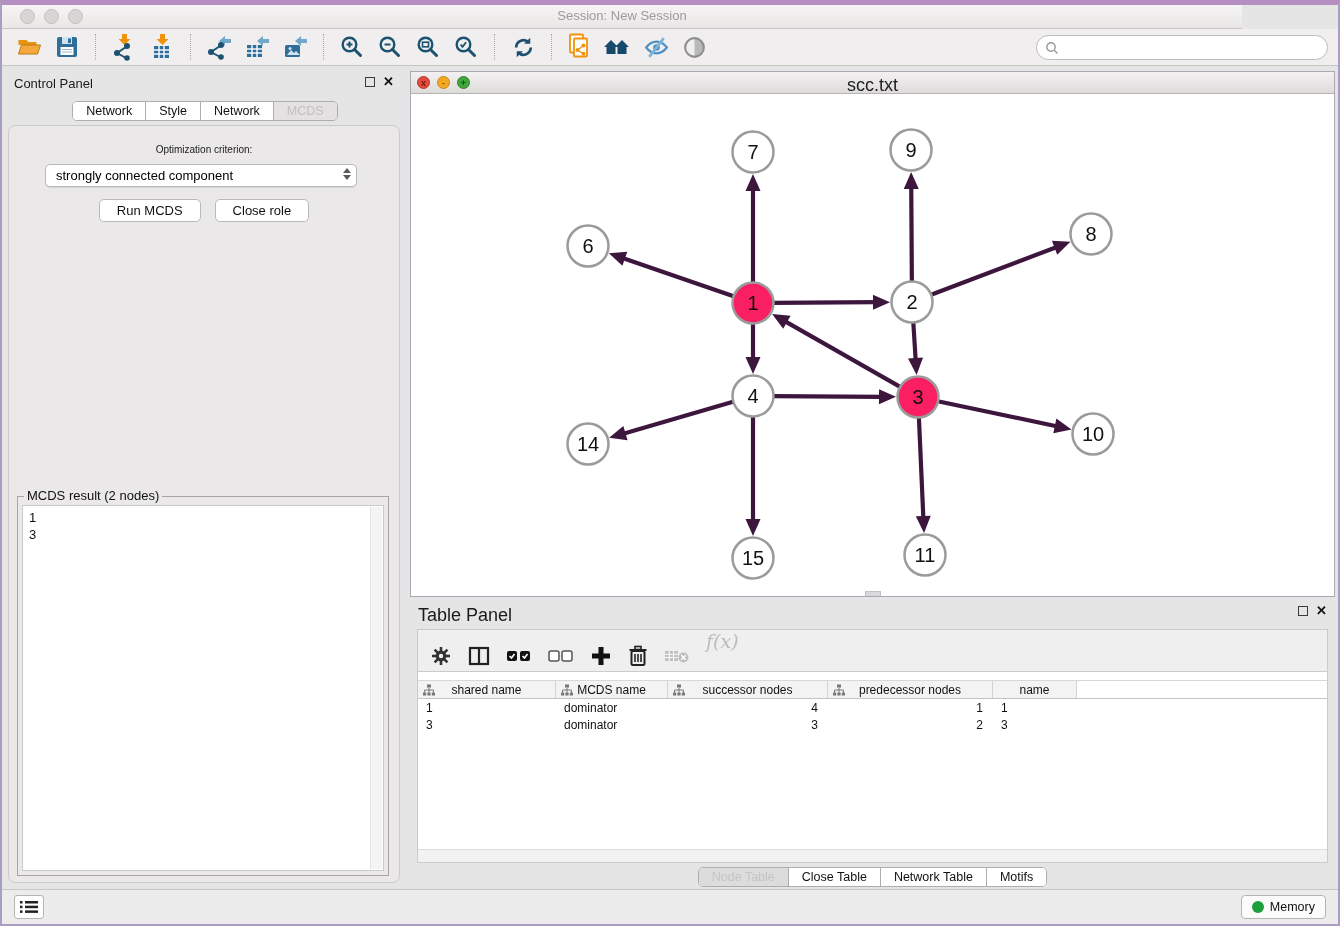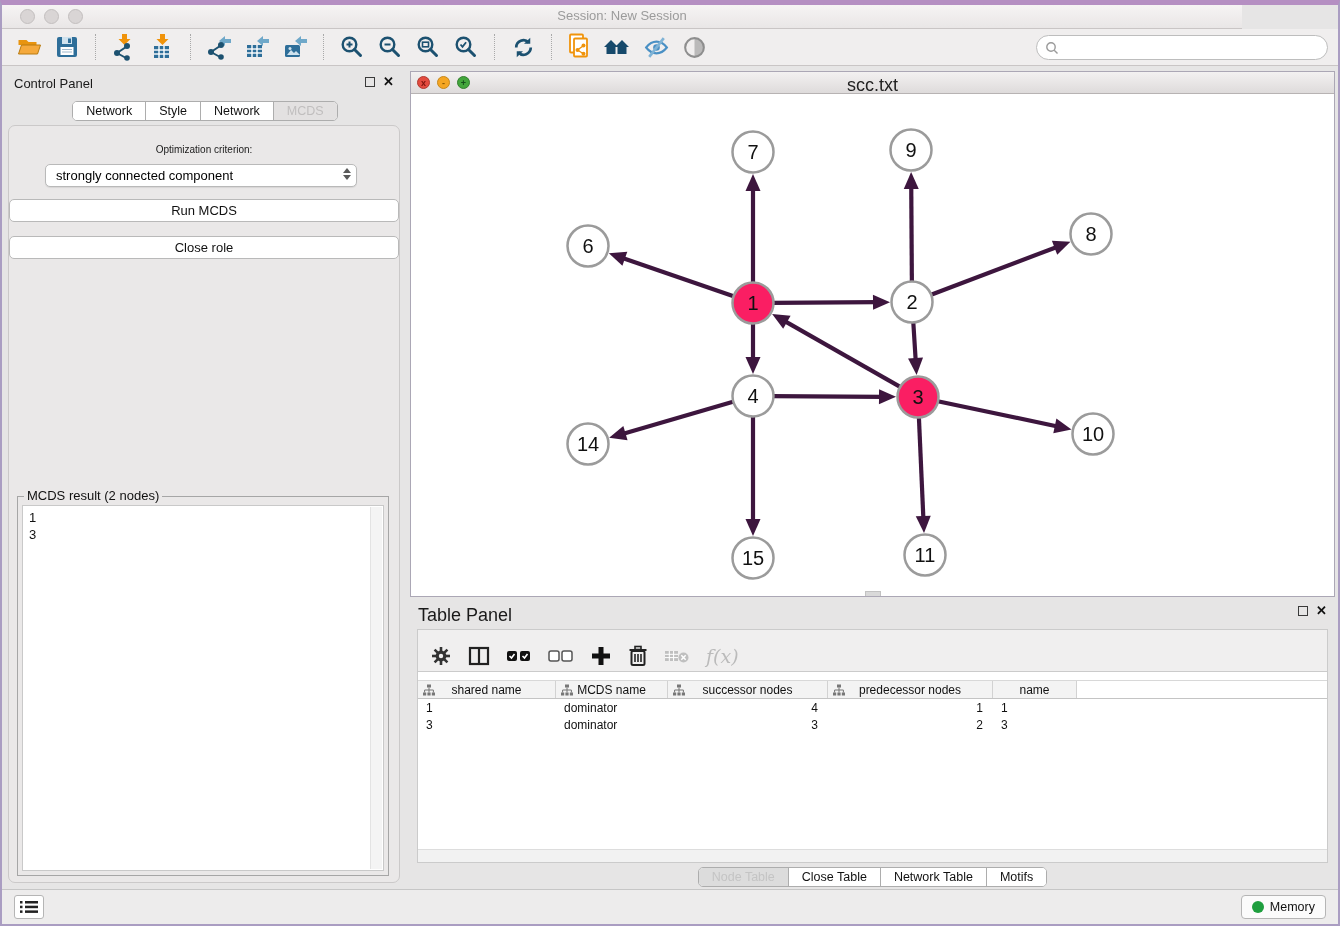--- a/index.html
+++ b/index.html
@@ -42,21 +42,21 @@
   .seg-cell.dim { background:#E3E1E1; color:#C0BEBE; }
   .cp-body { position:absolute; left:2px; right:4px; top:54px; bottom:8px;
     background:#EAE8E8; border:1px solid #CBC9C9; border-radius:7px; }
   .crit-label { margin-top:18px; text-align:center; font-size:10px; color:#1A1A1A; }
   .dropdown { position:relative; margin:9px 42px 0 36px; height:23px; background:#fff;
     border:1px solid #B9B9B9; border-radius:5px; font-size:13px; display:flex; align-items:center;
     padding-left:10px; box-shadow:0 1px 1px rgba(0,0,0,.08); }
   .dd-stepper { position:absolute; right:5px; top:3px; display:flex; flex-direction:column; gap:2px; }
   .tri-up { width:0;height:0;border-left:4px solid transparent;border-right:4px solid transparent;border-bottom:5px solid #5A5A5A; }
   .tri-dn { width:0;height:0;border-left:4px solid transparent;border-right:4px solid transparent;border-top:5px solid #5A5A5A; }
-  .cp-buttons { margin-top:12px; display:flex; justify-content:center; gap:14px;flex-direction:column; }
+  .cp-buttons { margin-top:12px; display:flex; justify-content:center; gap:14px; }
   .btn { background:#fff; border:1px solid #B9B9B9; border-radius:5px; padding:3px 17px; font-size:13px; color:#111;
     font-family:"Liberation Sans",sans-serif; }
   .result-group { position:absolute; left:8px; right:10px; top:370px; bottom:6px;
     border:1px solid #A6A6A6; background:#EAE8E8; }
   .result-legend { position:absolute; left:6px; top:-9px; background:#EAE8E8; padding:0 3px; font-size:13px; color:#111; }
   .result-area { position:absolute; left:4px; right:4px; top:8px; bottom:4px; background:#fff;
     border:1px solid #C9C9C9; font-size:13px; color:#111; padding:3px 6px; white-space:pre; line-height:17px; }
   .result-scroll { position:absolute; right:1px; top:1px; bottom:1px; width:12px; background:#F4F4F4; border-left:1px solid #E3E3E3; }
   
   .netwin { position:absolute; left:408px; top:66px; width:925px; height:526px;
@@ -69,21 +69,21 @@
   .nl-min { background:#F5A623; border:1px solid #C8881A; color:#8A5A00; }
   .nl-max { background:#43A63C; border:1px solid #338030; color:#14501B; }
   #graph { display:block; }
   .net-grip { position:absolute; left:50%; bottom:0; width:16px; height:5px; margin-left:-8px; background:#D9D9D9; border:1px solid #C2C2C2; border-bottom:none; }
   
   .table-panel { position:absolute; left:408px; top:594px; width:925px; height:292px; }
   .tp-head { position:relative; height:26px; }
   .tp-title { position:absolute; left:8px; top:6px; font-size:18px; color:#1A1A1A; }
   .tp-head .panel-head-ico { position:absolute; right:8px; top:7px; }
   .tp-toolbar { position:absolute; left:7px; right:7px; top:30px; height:54px;
-    background:#F0EFEF; border:1px solid #CBCBCB; display:flex; align-items:center; padding-left:12px; gap:16px; }
+    background:#F0EFEF; border:1px solid #CBCBCB; display:flex; padding-left:12px; gap:16px; }
   .tp-ico { display:flex; align-items:center; justify-content:center; }
   .fx { font-family:"DejaVu Serif", serif; font-style:italic; font-size:19px; color:#BBBBBB; }
   .tp-table { position:absolute; left:7px; right:7px; top:72px; height:192px;
     background:#fff; border:1px solid #CBCBCB; overflow:hidden; }
   .thead-row { display:flex; margin-top:8px; height:19px; border-top:1px solid #D8D8D8; border-bottom:1px solid #C4C4C4; }
   .th-cell { position:relative; background:#F3F3F3; border-right:1px solid #D2D2D2; font-size:12px; color:#111;
     display:flex; align-items:center; justify-content:center; }
   .th-cell svg { position:absolute; left:5px; top:3px; }
   .trow { display:flex; height:16px; font-size:12px; color:#111; margin-top:1px; }
   .td-cell { padding:1px 10px 0 8px; white-space:nowrap; overflow:hidden; }

